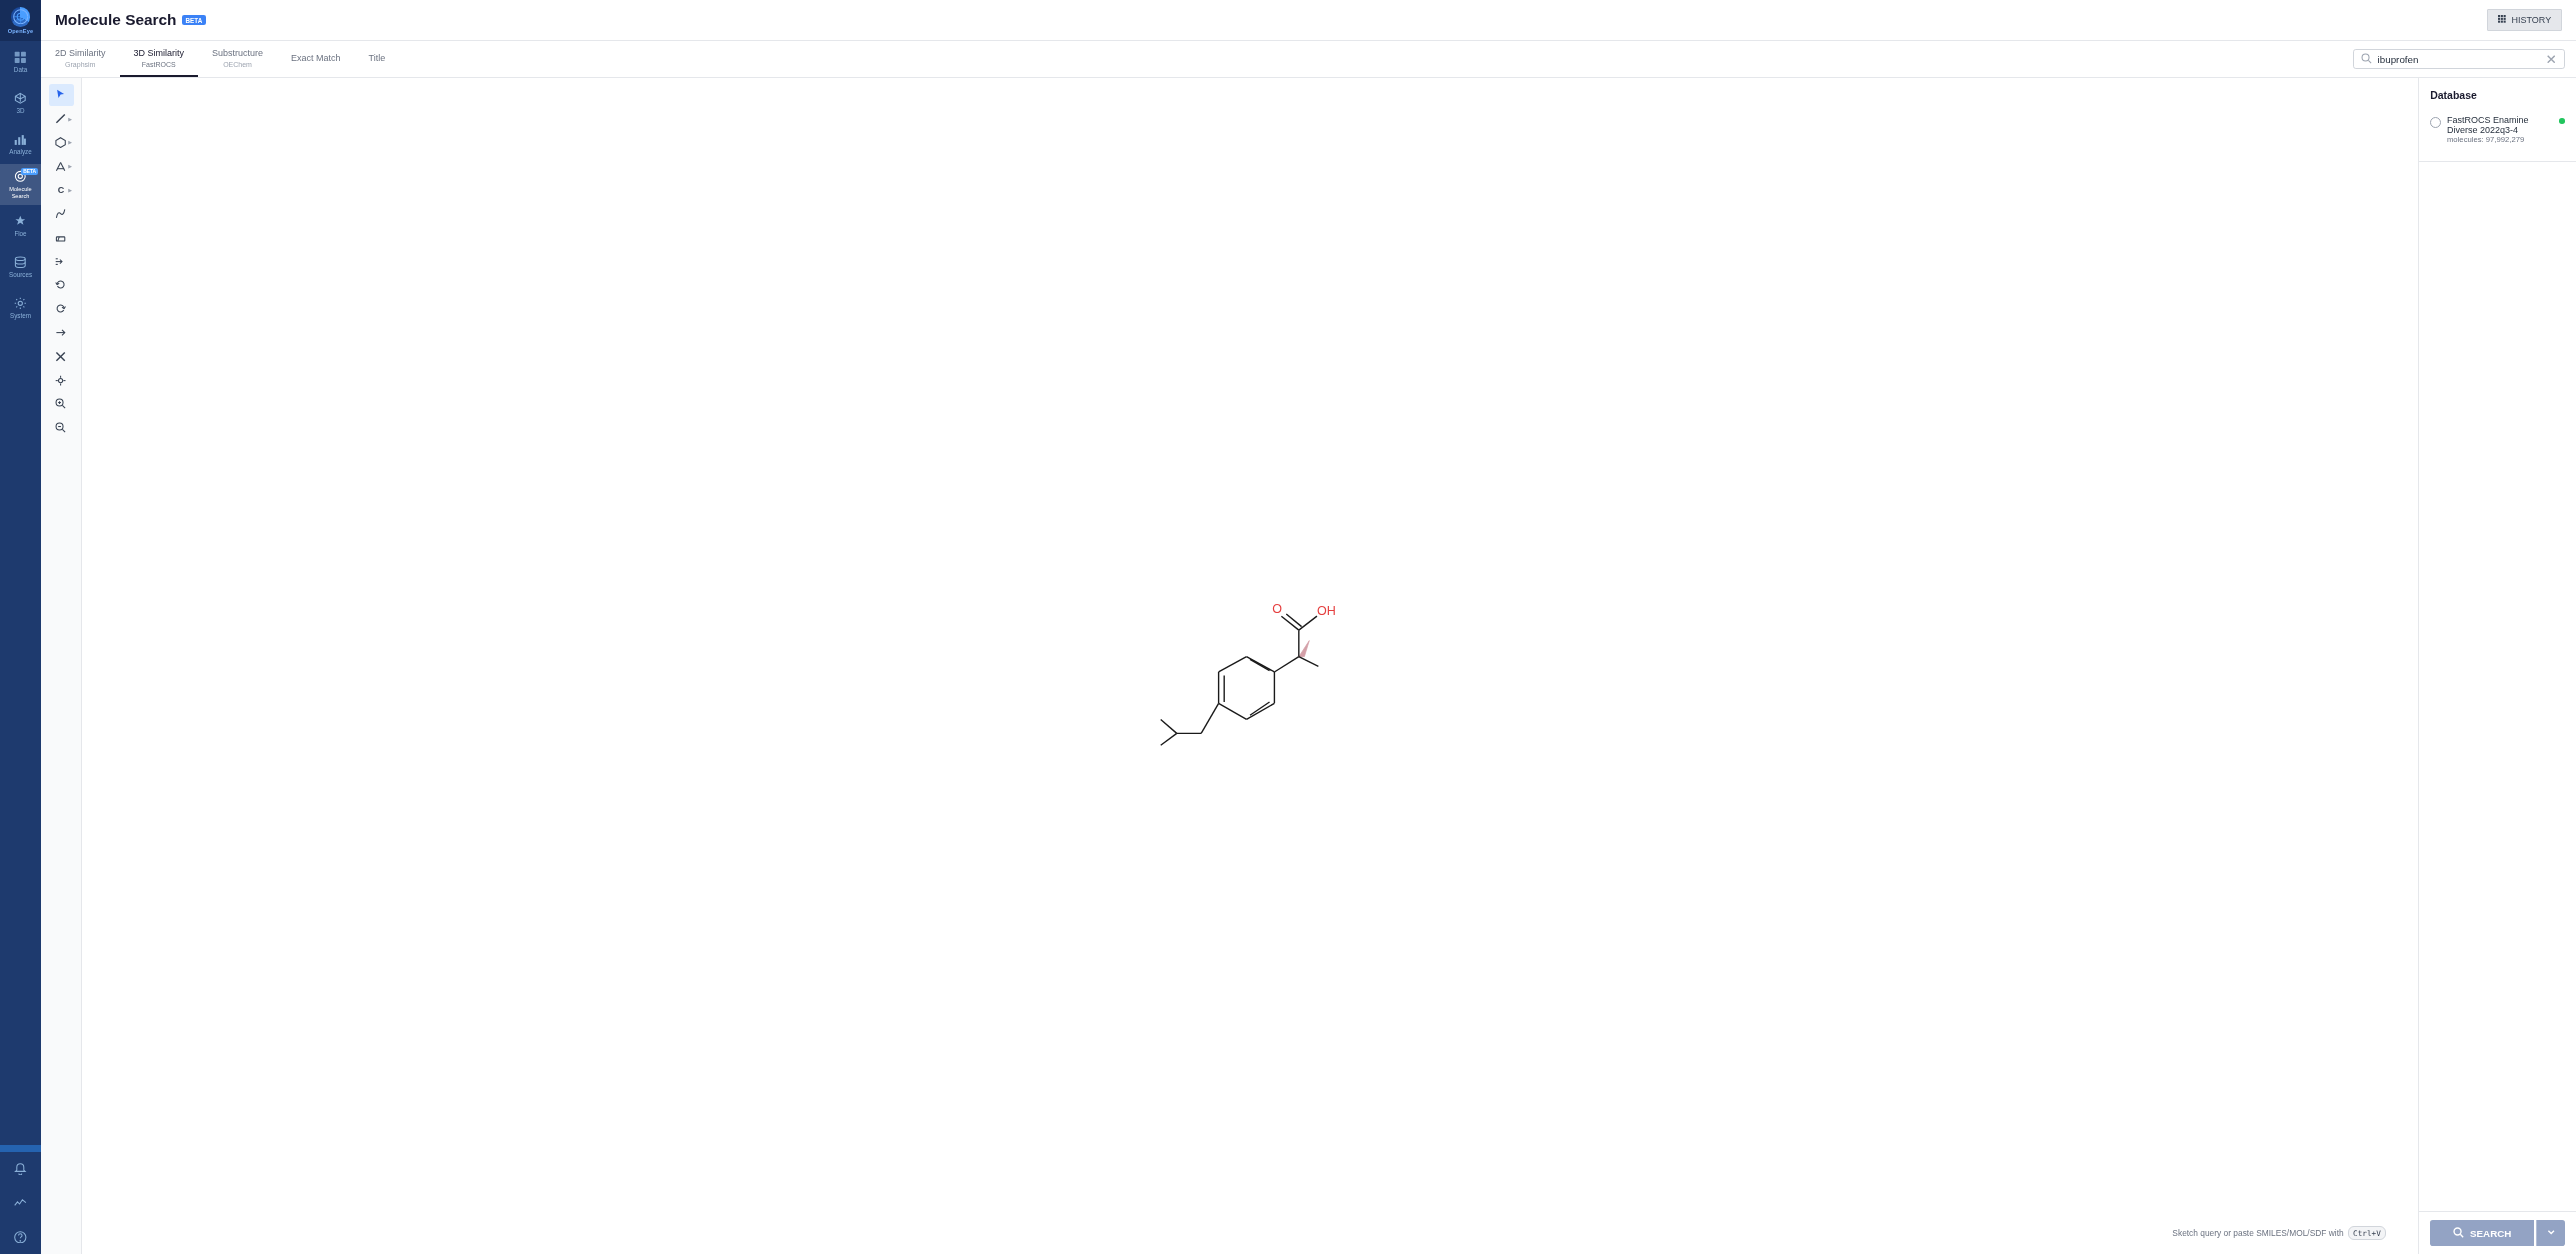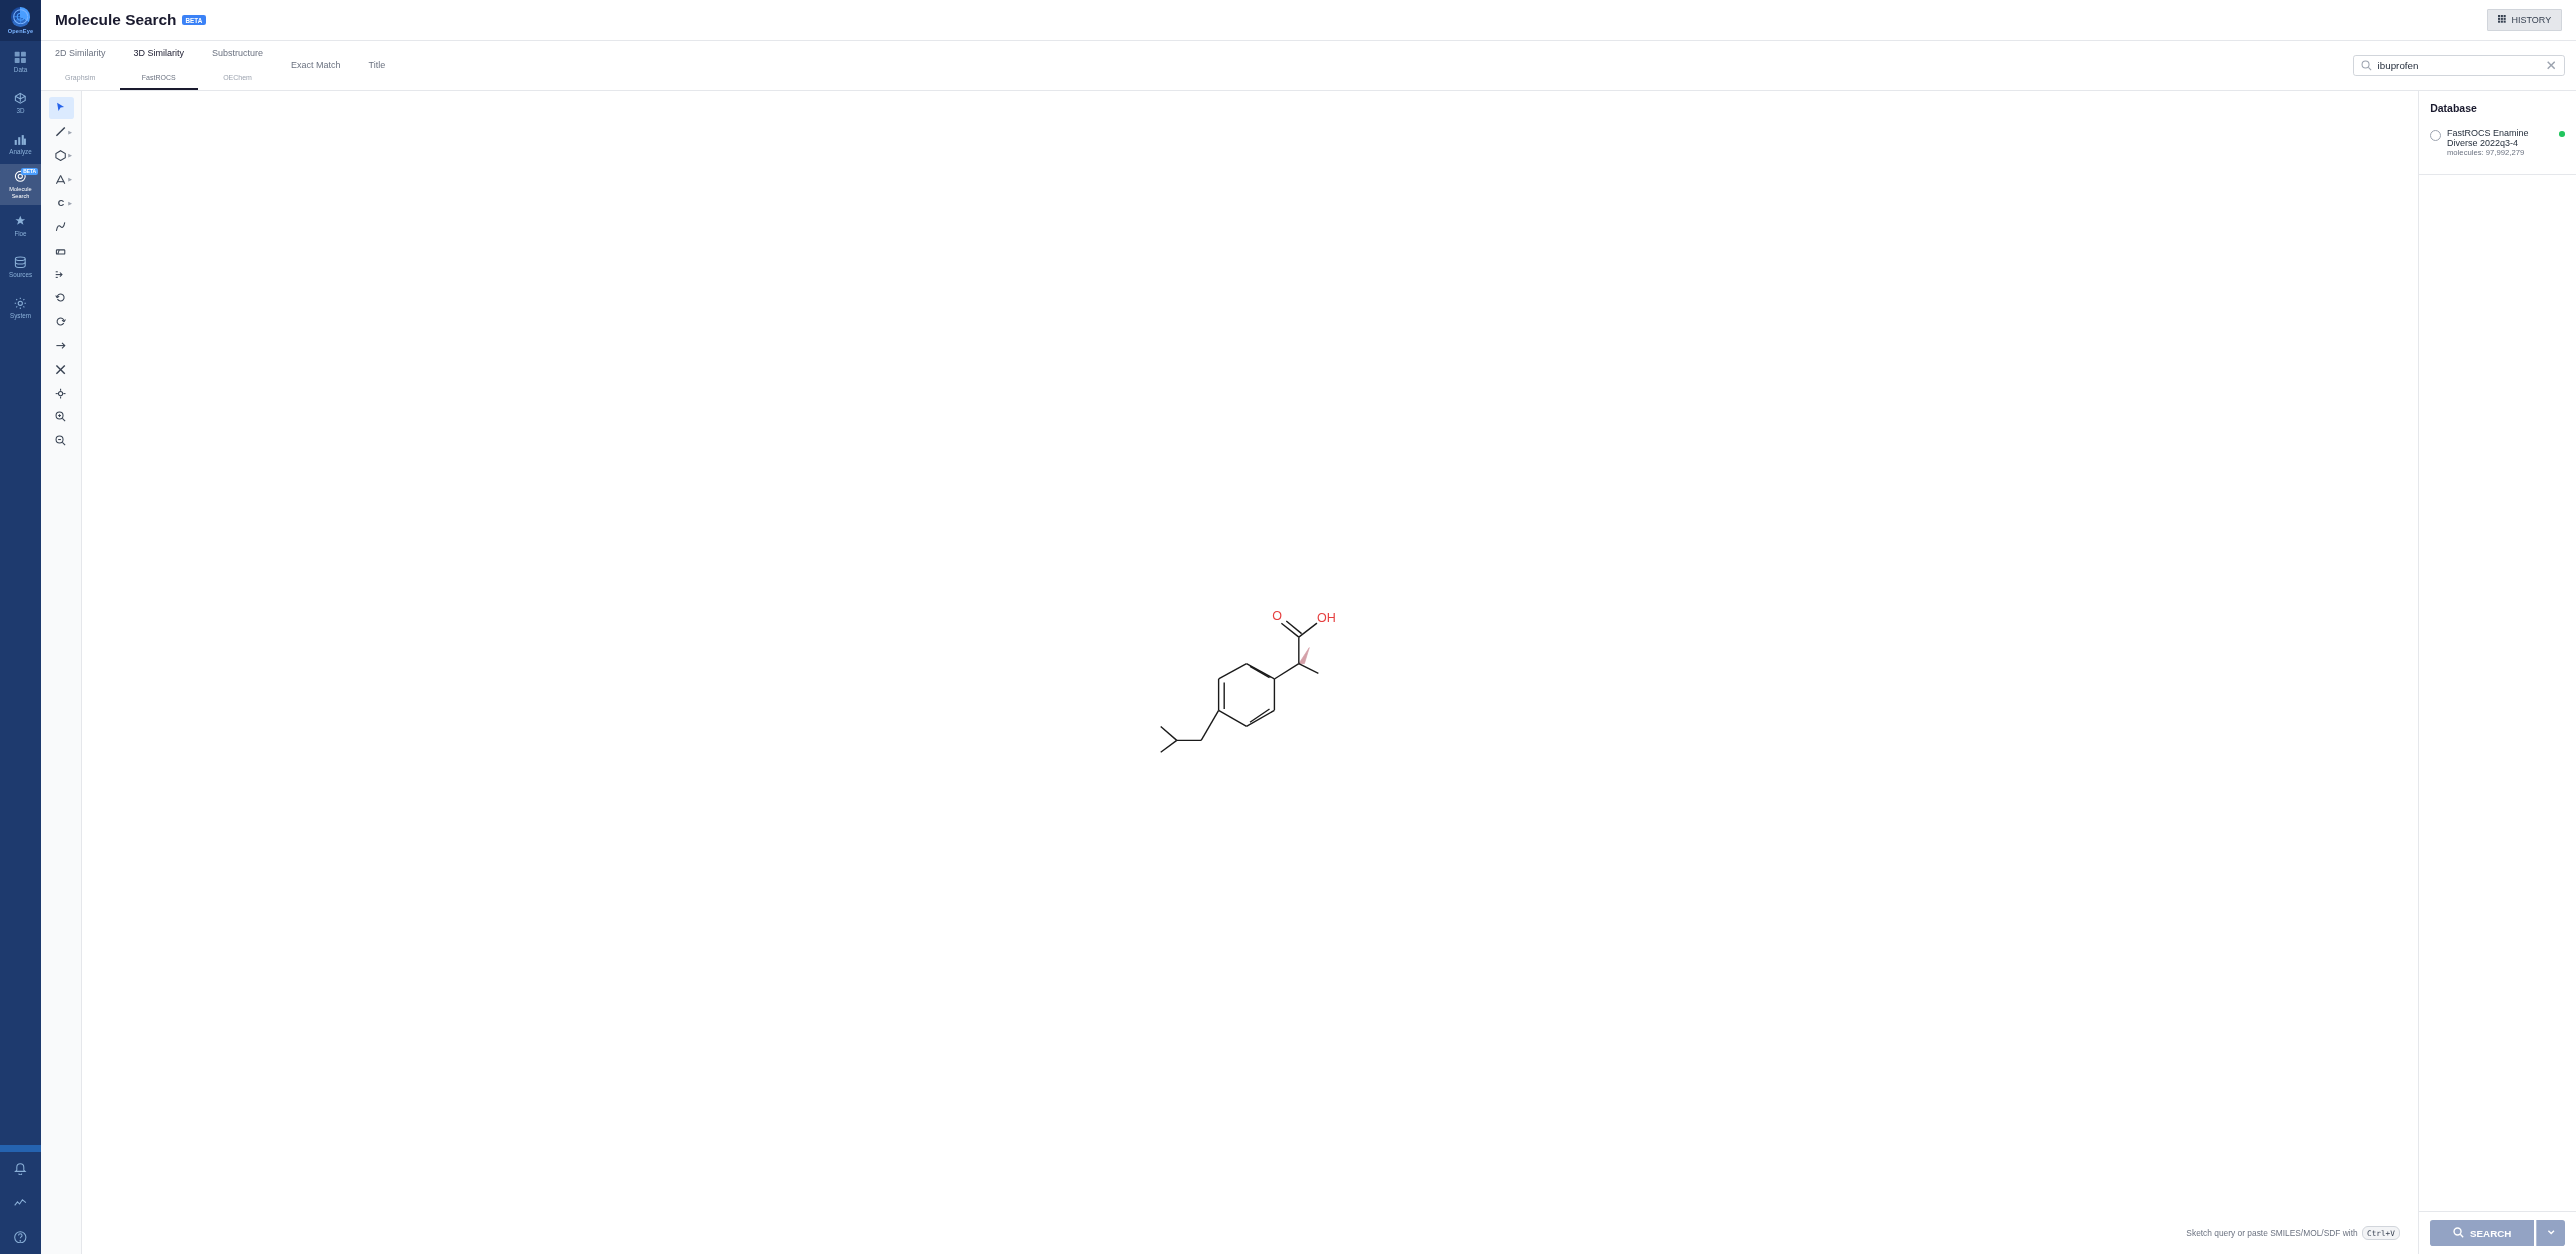--- a/index.html
+++ b/index.html
@@ -160,21 +160,21 @@
     .tab-item {
       display: flex;
       flex-direction: column;
       align-items: center;
       padding: 7px 14px;
       cursor: pointer;
       color: #6b7280;
       font-size: 9px;
       font-weight: 500;
       border-bottom: 2.1px solid transparent;
-      gap: 16px;
+      gap: 3px;
       white-space: nowrap;
     }
     .tab-item.active { color: #1a1a2e; border-bottom: 2.1px solid #1a1a2e; }
     .tab-subtitle { font-size: 7px; color: #9ca3af; font-weight: 400; }
     .tab-item.active .tab-subtitle { color: #6b7280; }
 
     .search-box-wrapper {
       margin-left: auto;
       display: flex;
       align-items: center;
@@ -252,21 +252,21 @@
     
     .canvas-main {
       flex: 1;
       background: #fff;
       position: relative;
       overflow: hidden;
     }
     .canvas-hint {
       position: absolute;
       bottom: 14px;
-      right: 18px;
+      right: 32px;
       font-size: 8.4px;
       color: #6b7280;
       display: flex;
       align-items: center;
       gap: 4.2px;
     }
     .kbd {
       background: #f3f4f6;
       border: 0.7px solid #d1d5db;
       border-radius: 6px;

